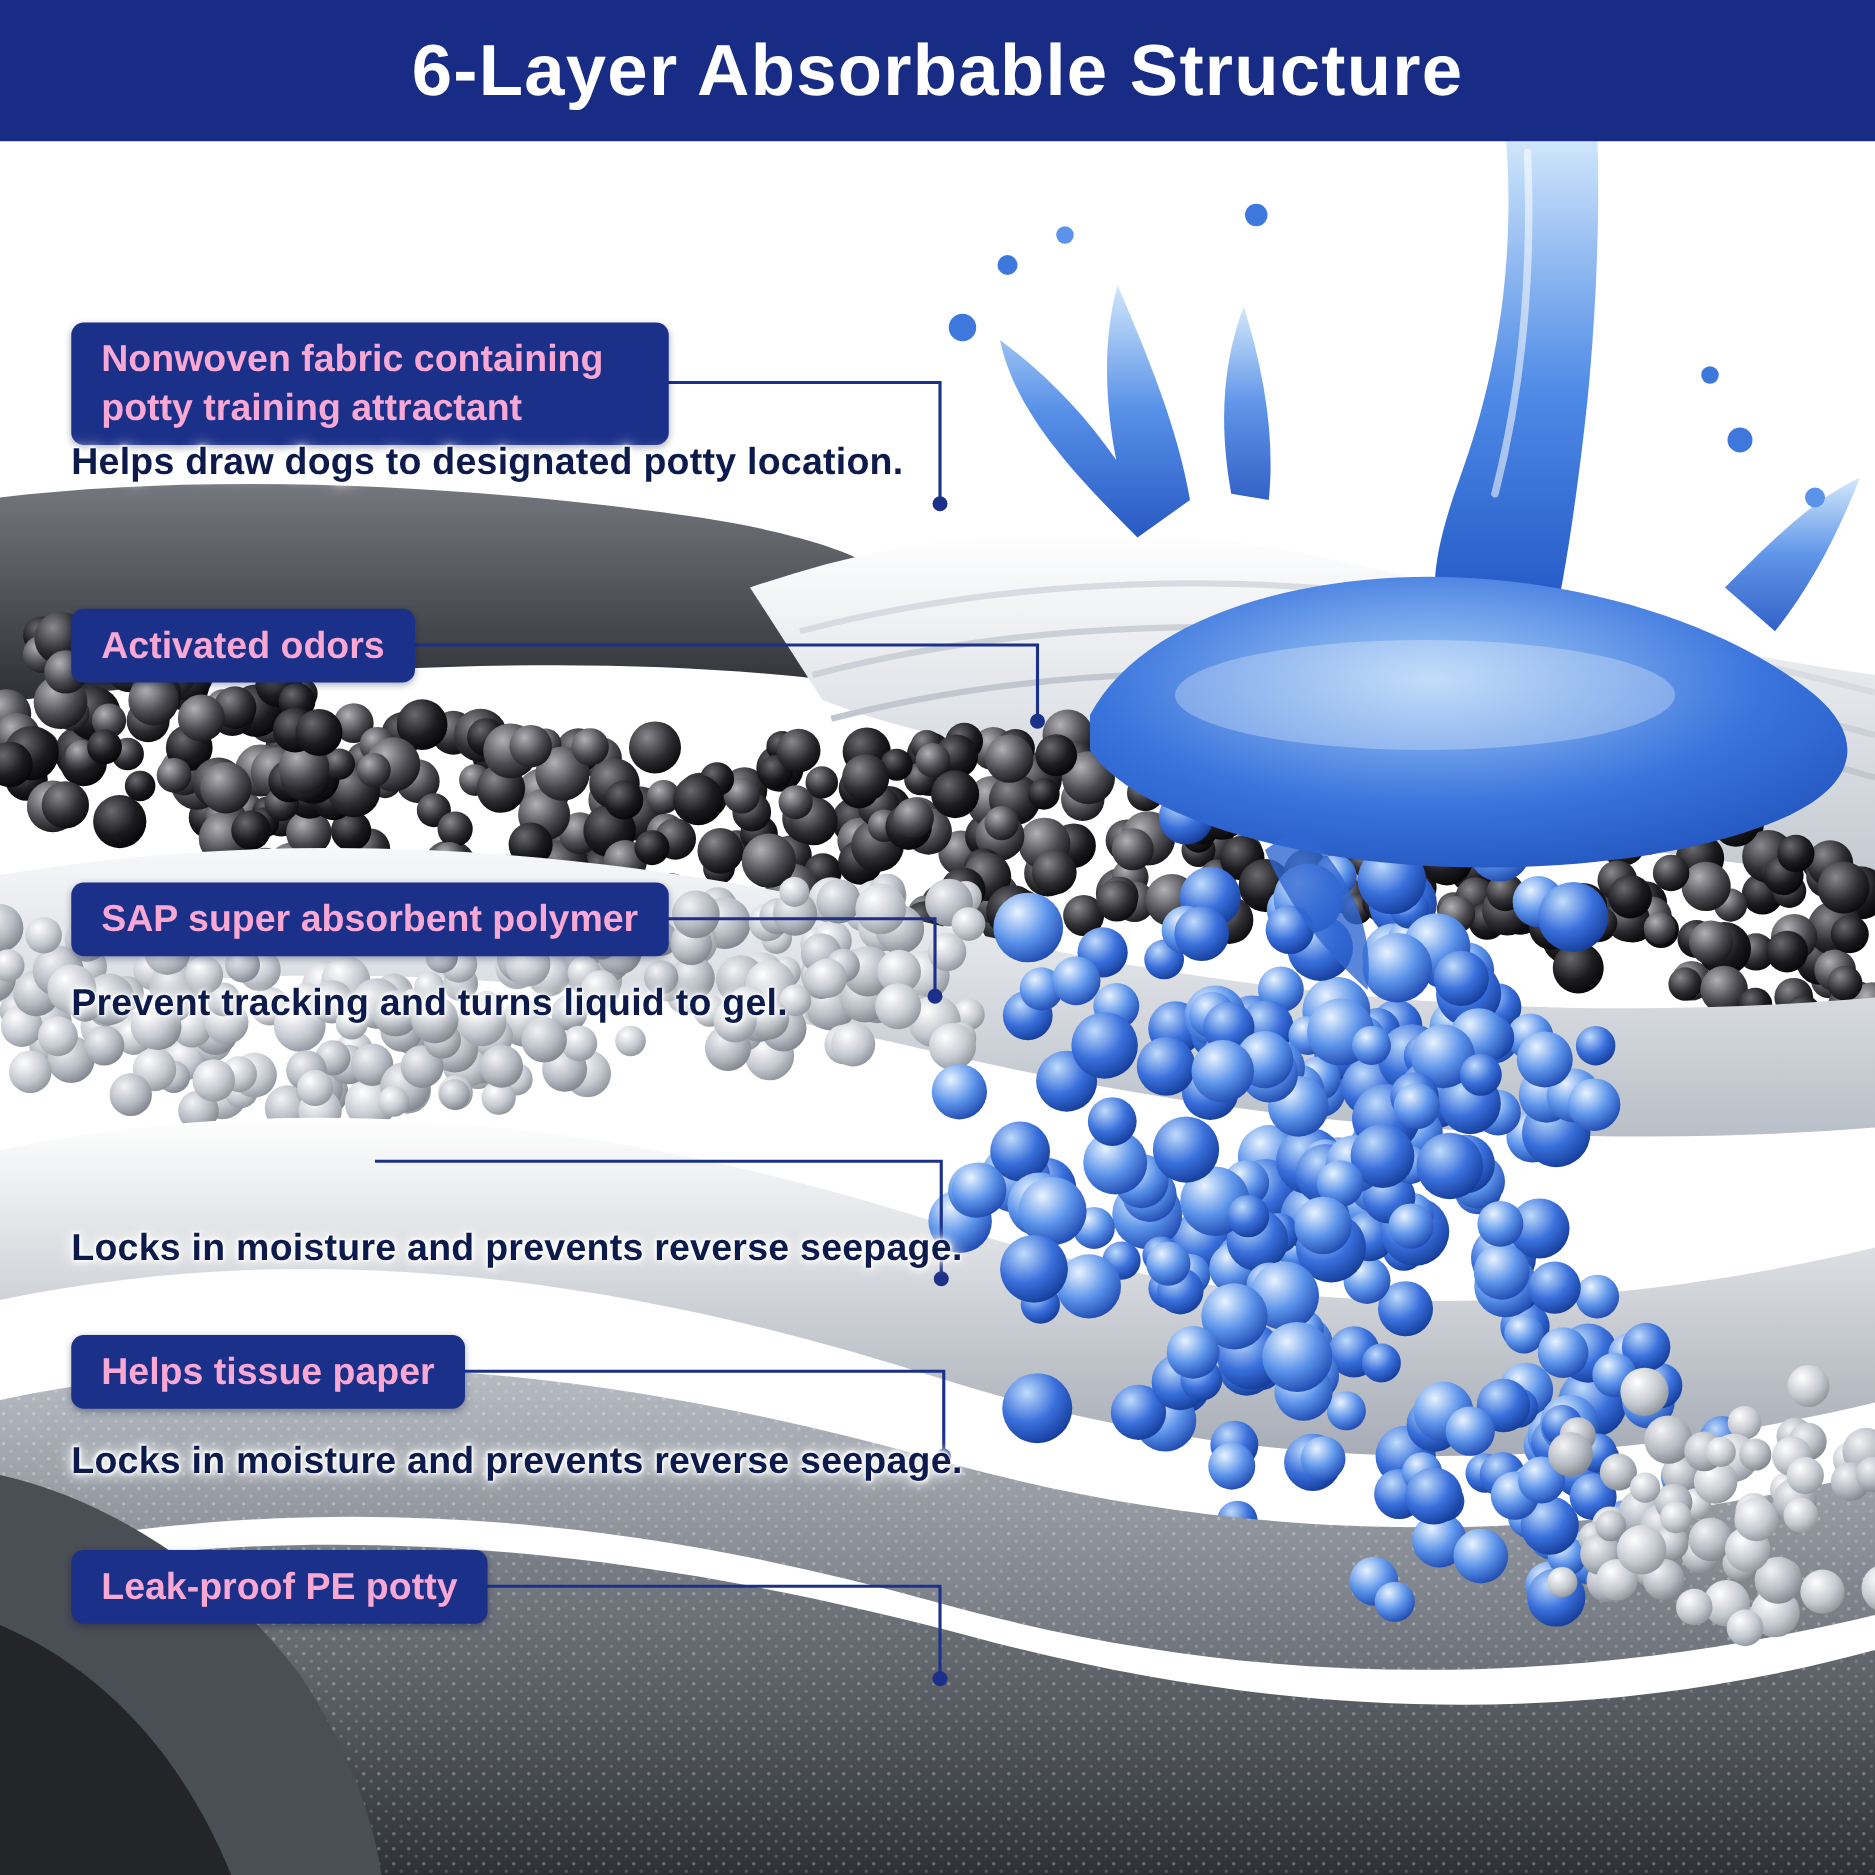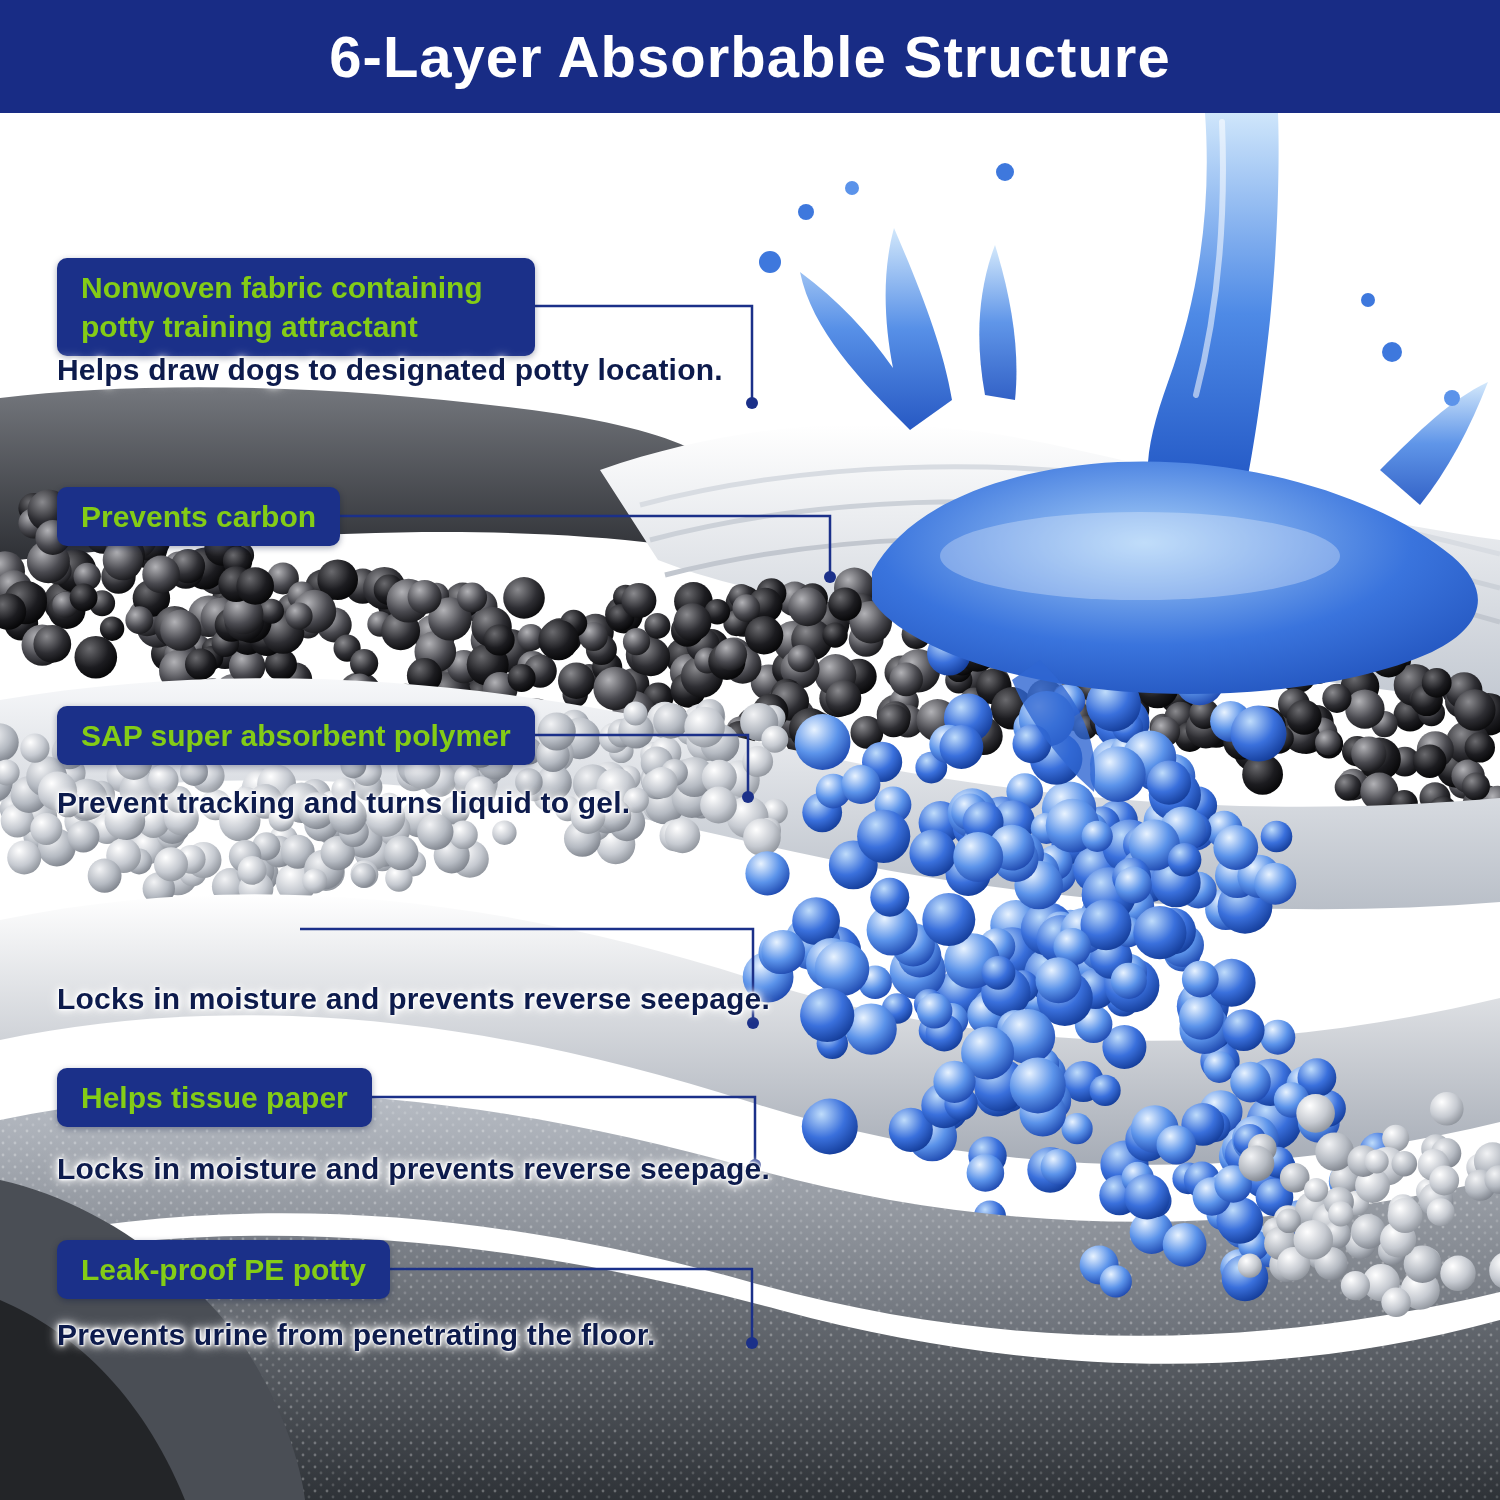--- a/index.html
+++ b/index.html
@@ -10,21 +10,21 @@
   .banner{
     position:absolute;top:0;left:0;width:1500px;height:113px;background:#182c85;
     display:flex;align-items:center;justify-content:center;z-index:5;
   }
   .banner h1{
     margin:0;color:#ffffff;font-size:58px;font-weight:700;letter-spacing:1px;
   }
   .art{position:absolute;top:0;left:0;z-index:1;}
   .callouts{position:absolute;top:0;left:0;width:1500px;height:1500px;z-index:3;pointer-events:none;}
   .pill{
-    position:absolute;left:57px;background:#1b3089;color:#84cc16;
+    position:absolute;left:57px;background:#1b3089;color:#f9a8d4;
     font-size:30px;font-weight:700;line-height:1.3;padding:10px 24px;
     border-radius:10px;display:inline-block;box-shadow:0 2px 6px rgba(10,20,60,.35);
   }
   .pill.wide{width:430px;}
   .desc{
     position:absolute;left:57px;color:#0d1b4c;font-size:30px;font-weight:800;
     letter-spacing:.2px;
     text-shadow:0 0 6px #fff,0 0 10px #fff,1px 1px 2px #fff,-1px -1px 2px #fff,0 0 14px rgba(255,255,255,.9);
     white-space:nowrap;
   }
@@ -1085,34 +1085,33 @@
   </header>
 
   <div class="callouts">
 
     <div class="pill wide" style="top:258px">
       <span>Nonwoven fabric containing potty training attractant</span>
     </div>
     <div class="desc" style="top:353px">Helps draw dogs to designated potty location.</div>
 
     <div class="pill" style="top:487px">
-      <span>Prevents carbon</span>
+      <span>Activated odors</span>
     </div>
 
     <div class="pill" style="top:706px">
       <span>SAP super absorbent polymer</span>
     </div>
     <div class="desc" style="top:786px">Prevent tracking and turns liquid to gel.</div>
 
     <div class="desc" style="top:982px">Locks in moisture and prevents reverse seepage.</div>
 
     <div class="pill" style="top:1068px">
       <span>Helps tissue paper</span>
     </div>
     <div class="desc" style="top:1152px">Locks in moisture and prevents reverse seepage.</div>
 
     <div class="pill" style="top:1240px">
       <span>Leak-proof PE potty</span>
     </div>
-    <div class="desc" style="top:1318px">Prevents urine from penetrating the floor.</div>
 
   </div>
 </div>
 
 </body></html>

